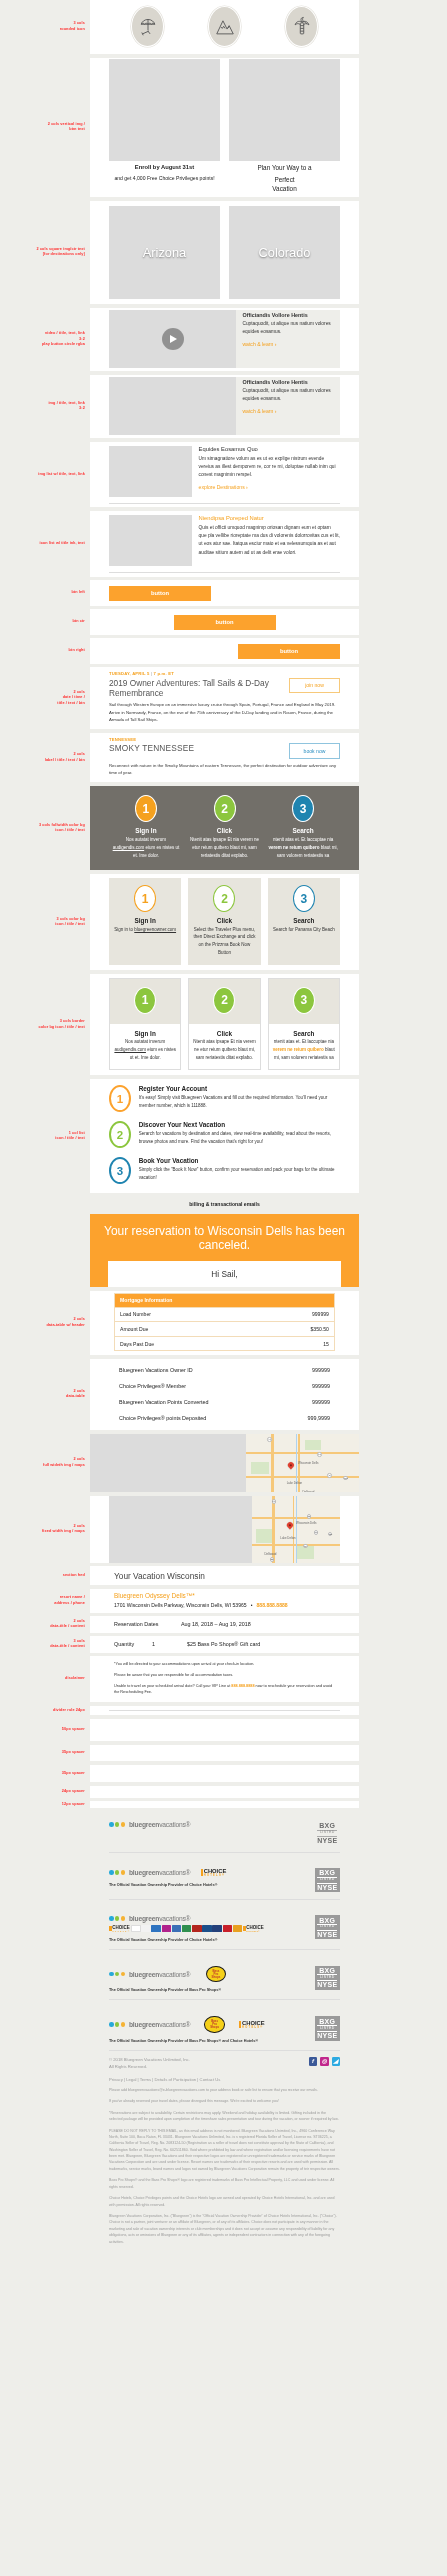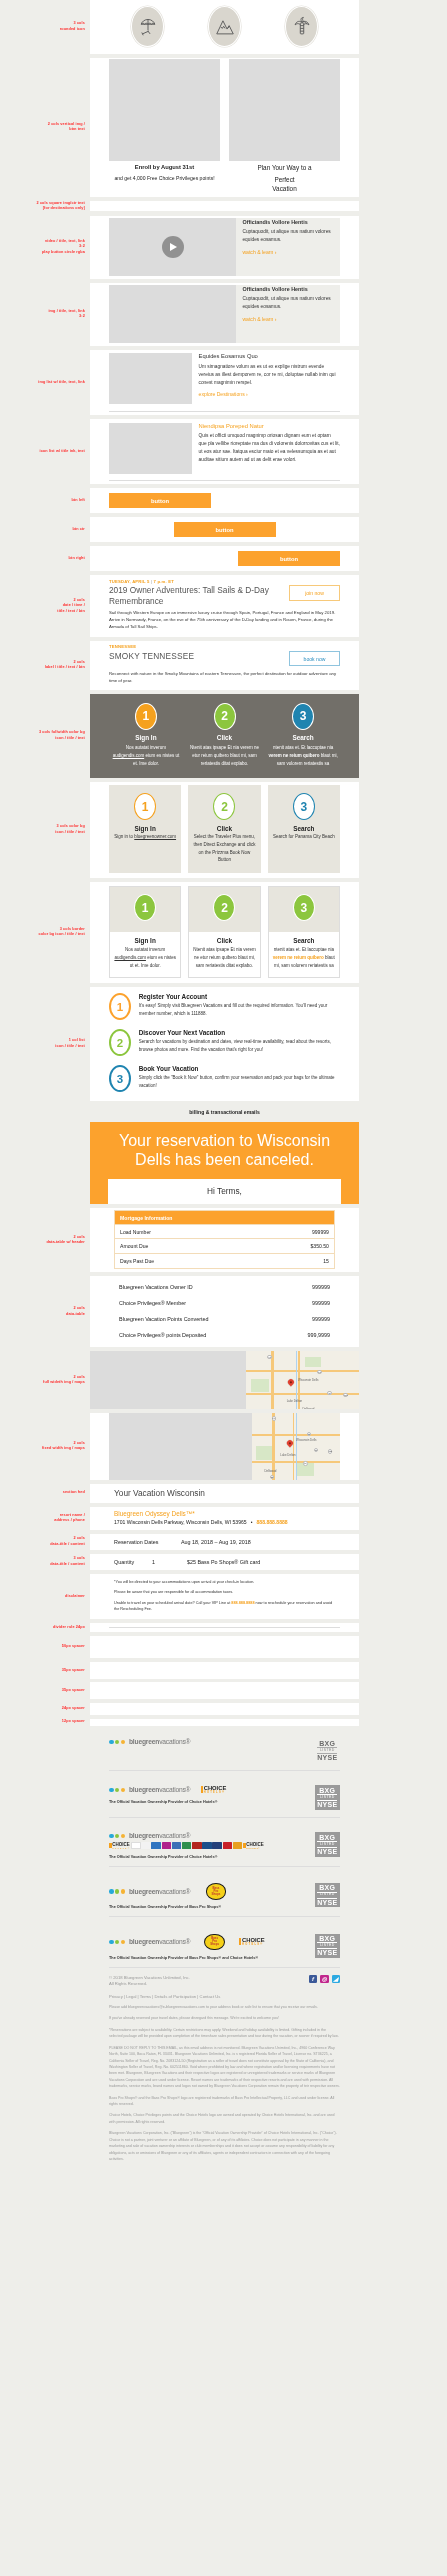--- a/index.html
+++ b/index.html
@@ -133,21 +133,21 @@
     width:22px; height:27px; flex:0 0 22px; border-radius:50%;
     border:2.6px solid #fca22d; display:flex; align-items:center; justify-content:center;
     font-size:11.5px; font-weight:bold; color:#fca22d; margin-right:7.7px;
   }
   .clist h4 { margin:0 0 1.9px; font-size:6.4px; font-weight:bold; color:#222; }
   .clist p { margin:0; font-size:4.5px; line-height:1.7; color:#333; }
 
   
   .sechead-txt { text-align:center; font-size:5.1px; font-weight:bold; color:#222; padding:3.8px 0 3.2px; }
   .hero { background:#fca22d; padding:10.2px 9px 0; text-align:center; }
-  .hero h2 { margin:0 0 9px; font-size:16px; font-weight:400; color:#fff; line-height:1.18; }
+  .hero h2 { margin:0 0 9px; font-size:12px; font-weight:400; color:#fff; line-height:1.18; }
   .hero .greet { background:#fff; padding:7.7px 0 7.7px; font-size:8.3px; color:#333; margin:0 9px; }
 
   
   .dtwrap { padding:2.6px 24px 3.8px; }
   .dtable { width:100%; border-collapse:collapse; }
   .dtable .th {
     background:#fca22d; color:#fff; font-size:5.1px; font-weight:bold;
     padding:3.2px 5.1px; text-align:left;
   }
   .dtable td { font-size:5.1px; padding:3.8px 5.1px; color:#222; border-bottom:0.6px solid #f3dcb8; }
@@ -289,20 +289,30 @@
         </div>
       </div>
     </div>
   </div>
 
   <div class="row">
     <div class="ann mid" style="white-space: pre-line;">2  cols square img/ctr text
 [for destinations only]</div>
     <div class="mod">
       <div class="cols2" style="padding-top:5.1px;padding-bottom:5.1px;">
+        <div class="cell">
+          <div class="ph sq">
+              <span class="ovl">Arizona</span>
+            </div>
+        </div>
+        <div class="cell">
+          <div class="ph sq">
+              <span class="ovl">Colorado</span>
+            </div>
+        </div>
       </div>
     </div>
   </div>
 
   <div class="row">
     <div class="ann mid" style="white-space: pre-line;">video /  title, text, link
 3:2
 play button circle rgba</div>
     <div class="mod">
       <div class="media">
@@ -545,21 +555,21 @@
     <div class="mod" style="background:transparent">
       <div class="sechead-txt">billing &amp; transactional emails</div>
     </div>
   </div>
 
   <div class="row">
     <div class="ann" style="white-space: pre-line;"></div>
     <div class="mod" style="background:transparent">
       <div class="hero">
         <h2>Your reservation to Wisconsin Dells has been canceled.</h2>
-        <div class="greet">Hi Terms,</div>
+        <div class="greet">Hi Sail,</div>
       </div>
     </div>
   </div>
 
   <div class="row">
     <div class="ann mid" style="white-space: pre-line;">2 cols
 data-table w/ header</div>
     <div class="mod">
       <div class="dtwrap">
         <table class="dtable bordered">

